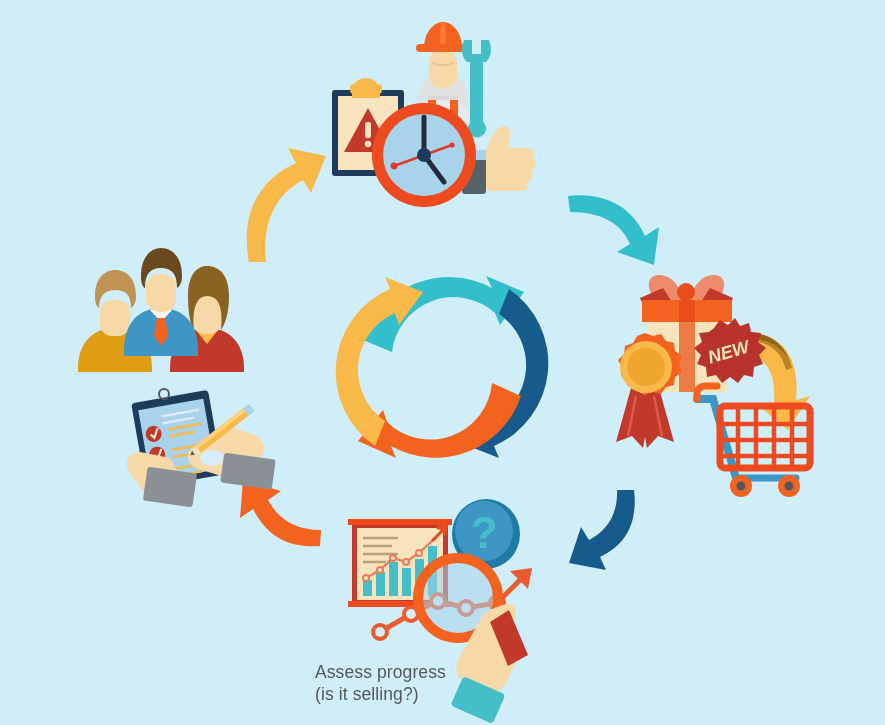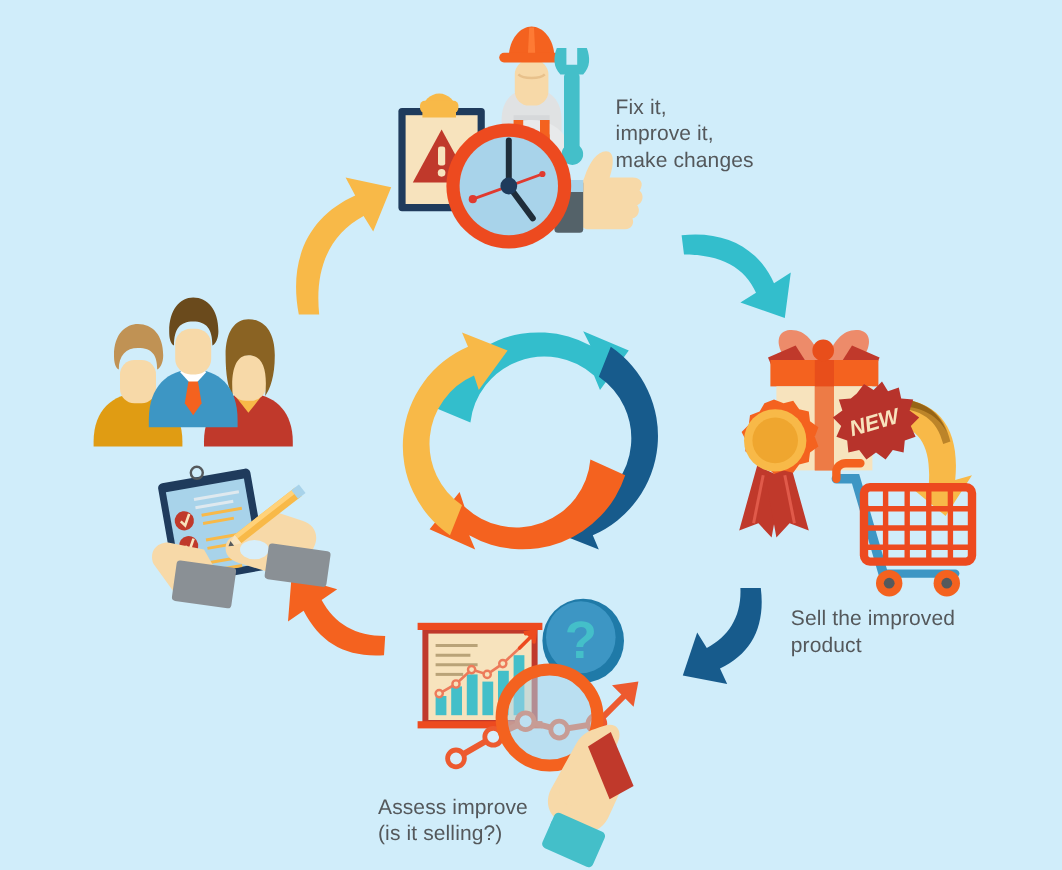--- a/index.html
+++ b/index.html
@@ -369,24 +369,19 @@
           <rect x="196" y="433" width="64" height="9" fill="#f8b948"></rect>
           <rect x="196" y="433" width="64" height="4" fill="#ffd27a"></rect>
           <path d="M 196 433 L 186 437.5 L 196 442 Z" fill="#f7e3bd"></path>
           <path d="M 190 435 L 186 437.5 L 190 440 Z" fill="#55595c"></path>
           <rect x="256" y="433" width="8" height="9" fill="#a8d3ea"></rect>
         </g>
       </g>
     </g>
   </svg>
 
-  <div class="caption" id="cap-fix">Fix it,
-improve it,
-make changes</div>
-
-  <div class="caption" id="cap-sell">Sell the improved
-product</div>
-
-  <div class="caption" id="cap-assess">Assess improve
+
+
+  <div class="caption" id="cap-assess">Assess progress
 (is it selling?)</div>
 
 
 </div>
 
 </body></html>

